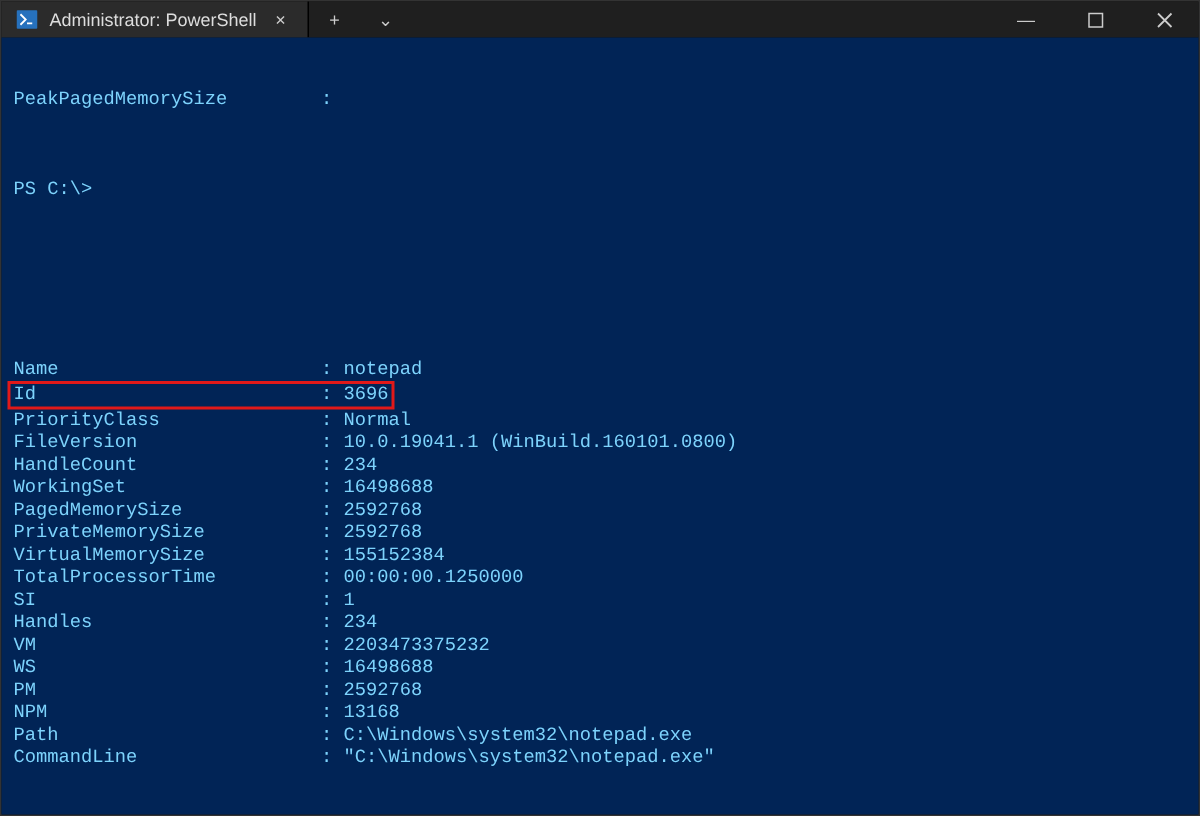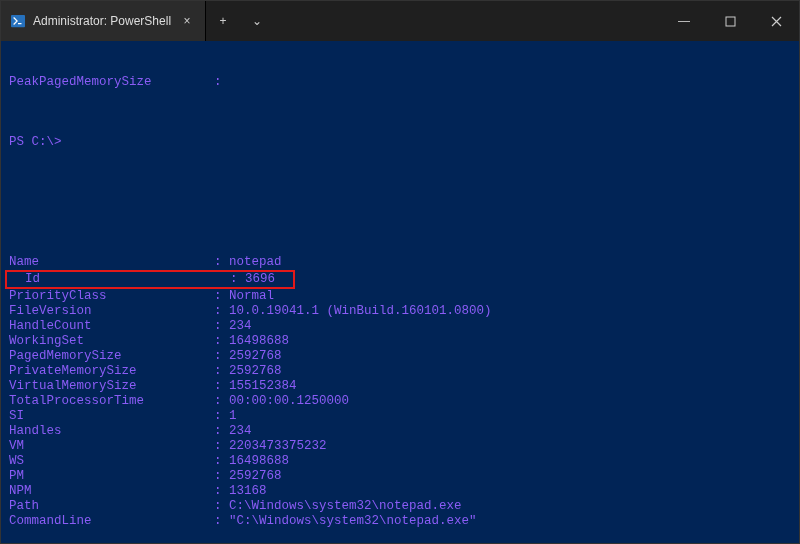--- a/index.html
+++ b/index.html
@@ -12,21 +12,21 @@
   }
   .window {
     width: 800px;
     height: 544px;
     background: #0c0c0c;
     display: flex;
     flex-direction: column;
     border: 1px solid #333;
   }
   .titlebar {
-    height: 40px;
+    height: 24px;
     background: #1f1f1f;
     display: flex;
     align-items: stretch;
     color: #ccc;
     font-family: "Segoe UI", sans-serif;
     font-size: 12px;
     user-select: none;
   }
   .tab {
     display: flex;
@@ -65,21 +65,21 @@
     display:flex;
   }
   .win-btn {
     width: 46px;
     display:flex; align-items:center; justify-content:center;
     color:#ccc;
   }
   .terminal {
     flex: 1;
     background: #012456;
-    color: #8b5cf6;
+    color: #7dd3fc;
     font-size: 12.5px;
     line-height: 15px;
     padding: 4px 8px 8px 8px;
     overflow: hidden;
     white-space: pre;
     position: relative;
   }
   .prompt-line {
     display: flex;
     align-items: baseline;
@@ -100,21 +100,21 @@
   }
   .colon {
     width: 15px;
     flex-shrink: 0;
   }
   .val {
     flex: 1;
   }
   .id-highlight {
     border: 2px solid #e11919;
-    padding: 0 18px;
+    padding: 0 2px;
     margin-left: -4px;
     display: inline-flex;
   }
 </style>
 </head>
 <body>
 
 <div class="window">
 
   <div class="titlebar">

